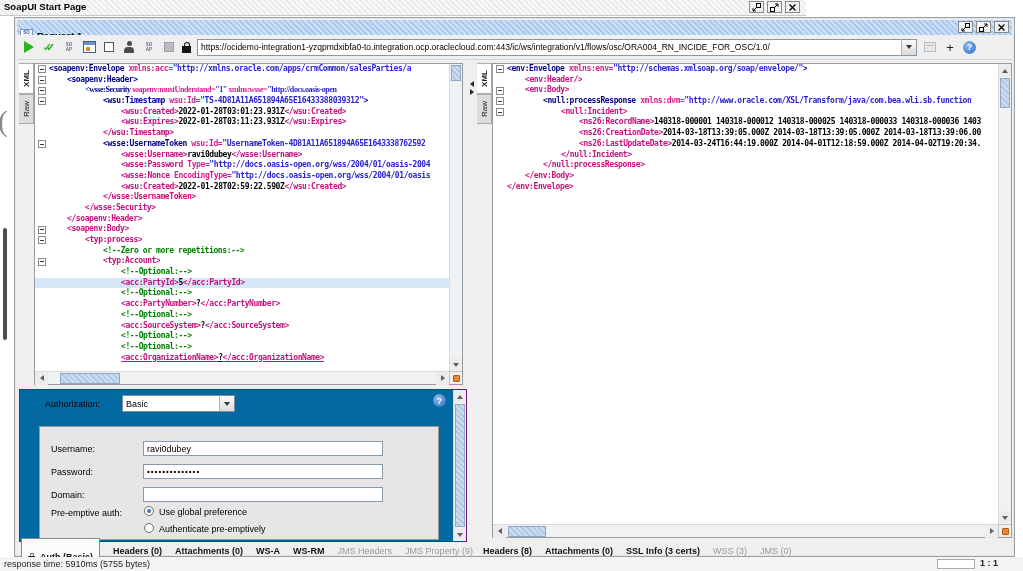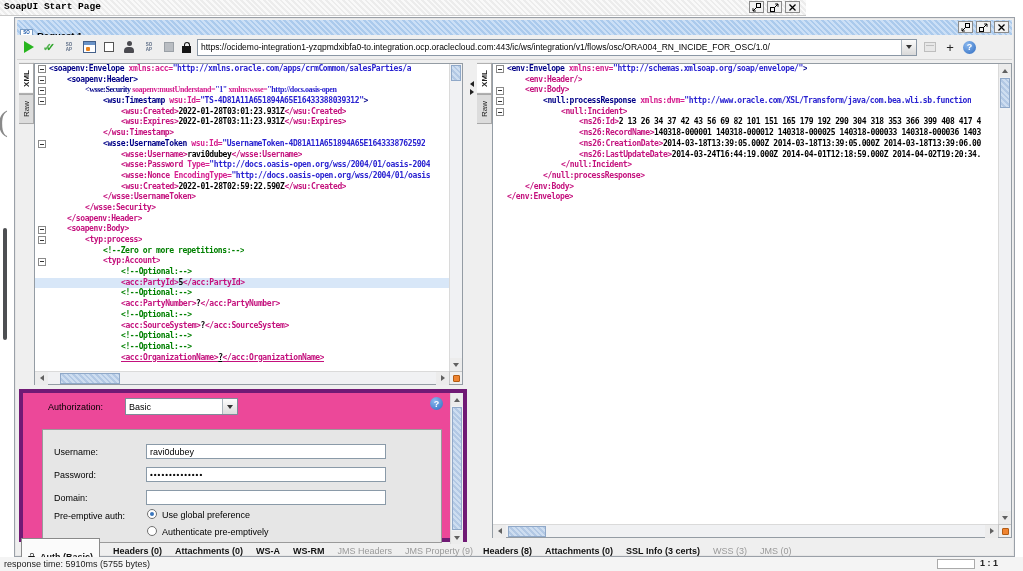--- a/index.html
+++ b/index.html
@@ -3,21 +3,21 @@
 <meta charset="utf-8">
 <style>
   html,body{margin:0;padding:0;}
   body{width:1023px;height:571px;position:relative;overflow:hidden;background:#fff;
        font-family:"Liberation Sans",sans-serif;-webkit-font-smoothing:antialiased;}
   *{box-sizing:border-box;}
 
   
   #desktop-strip{position:absolute;left:0;top:0;width:806px;height:16px;
     background:repeating-linear-gradient(45deg,#ececec 0 2px,#f9f9f9 2px 4px);
-    border-bottom:1px solid #c9c9c9;font-family:Liberation Mono, monospace;}
+    border-bottom:1px solid #c9c9c9;}
   #desktop-strip .dlabel{position:absolute;left:4px;top:1px;font-size:9.5px;font-weight:bold;color:#000;}
   .winbtns{position:absolute;display:flex;}
   #desktop-strip .winbtns{right:6px;top:1px;}
   .winbtn{width:15px;height:12px;background:#f1f1f1;border:1px solid #8b8b8b;margin-left:3px;
     display:inline-flex;align-items:center;justify-content:center;}
   .winbtn svg{display:block;}
 
   
   #paren-artifact{position:absolute;left:-2px;top:104px;font-size:30px;color:#8a8a8a;font-family:"Liberation Serif",serif;}
   #bar-artifact{position:absolute;left:3px;top:228px;width:4px;height:112px;background:#4d4f52;border-radius:2px;}
@@ -120,21 +120,21 @@
     border-left:1px solid #c6c6c6;border-top:1px solid #c6c6c6;display:flex;align-items:center;justify-content:center;}
   .corner-btn::before{content:"";width:5px;height:5px;background:#ef8430;border:1px solid #b35c14;border-radius:1px;}
 
   
   #splitter{position:absolute;left:452px;top:45px;width:10px;height:475px;background:#efefef;}
   #splitter .sp-handle{position:absolute;left:1px;top:18px;width:8px;height:18px;display:flex;flex-direction:column;align-items:center;gap:2px;}
   .sp-tri-l{width:0;height:0;border-top:3px solid transparent;border-bottom:3px solid transparent;border-right:4px solid #222;}
   .sp-tri-r{width:0;height:0;border-top:3px solid transparent;border-bottom:3px solid transparent;border-left:4px solid #222;}
 
   
-  #auth-panel{position:absolute;left:4px;top:371px;width:448px;height:153px;background:#ec4899;border:4px solid #701a75;}
+  #auth-panel{position:absolute;left:4px;top:371px;width:448px;height:153px;background:#0369a1;border:1px solid #701a75;}
   .flabel{position:absolute;font-size:9px;color:#000;}
   #auth-label{left:25px;top:9px;}
   .combo{position:absolute;height:17px;background:#fff;border:1px solid #7e8c99;display:flex;align-items:center;font-size:9px;}
   #auth-combo{left:102px;top:5px;width:113px;}
   #auth-combo .cval{flex:1;padding-left:3px;}
   #auth-combo .combo-arrow{background:linear-gradient(#fdfdfd,#dcdcdc);}
   #auth-help{position:absolute;right:20px;top:4px;}
   #auth-box{position:absolute;left:19px;top:36px;width:400px;height:114px;background:#e6e6e6;border:1px solid #9a9a9a;}
   #l-user{left:11px;top:17px;} #l-pass{left:11px;top:40px;} #l-dom{left:11px;top:63px;} #l-pre{left:11px;top:81px;}
   .tinput{position:absolute;left:103px;width:240px;height:15px;border:1px solid #8a9aa8;background:#fff;
@@ -389,21 +389,20 @@
         <div class="sidetab">Raw</div>
       </div>
 
     <div id="res-editor" class="editor">
       <div id="res-lines" class="lines">
           <div class="xline"><span class="fcell"><span class="foldbox"></span></span><span class="xtext" style="padding-left: 0px;"><span class="sg-tagb">&lt;env:Envelope</span><span class="sg-attr"> xmlns:env=</span><span class="sg-val">"http://schemas.xmlsoap.org/soap/envelope/"</span><span class="sg-tagb">&gt;</span></span></div>
           <div class="xline"><span class="fcell"></span><span class="xtext" style="padding-left: 18px;"><span class="sg-tag">&lt;env:Header/&gt;</span></span></div>
           <div class="xline"><span class="fcell"><span class="foldbox"></span></span><span class="xtext" style="padding-left: 18px;"><span class="sg-tag">&lt;env:Body&gt;</span></span></div>
           <div class="xline"><span class="fcell"><span class="foldbox"></span></span><span class="xtext" style="padding-left: 36px;"><span class="sg-tagb">&lt;null:processResponse</span><span class="sg-attr"> xmlns:dvm=</span><span class="sg-val">"http://www.oracle.com/XSL/Transform/java/com.bea.wli.sb.function</span></span></div>
           <div class="xline"><span class="fcell"><span class="foldbox"></span></span><span class="xtext" style="padding-left: 54px;"><span class="sg-tag">&lt;null:Incident&gt;</span></span></div>
-          <div class="xline"><span class="fcell"></span><span class="xtext" style="padding-left: 72px;"><span class="sg-tag">&lt;ns26:Id&gt;</span><span class="sg-txt">2 13 26 34 37 42 43 56 69 82 101 151 165 179 192 290 304 318 353 366 399 408 417 4</span></span></div>
           <div class="xline"><span class="fcell"></span><span class="xtext" style="padding-left: 72px;"><span class="sg-tag">&lt;ns26:RecordName&gt;</span><span class="sg-txt">140318-000001 140318-000012 140318-000025 140318-000033 140318-000036 1403</span></span></div>
           <div class="xline"><span class="fcell"></span><span class="xtext" style="padding-left: 72px;"><span class="sg-tag">&lt;ns26:CreationDate&gt;</span><span class="sg-txt">2014-03-18T13:39:05.000Z 2014-03-18T13:39:05.000Z 2014-03-18T13:39:06.00</span></span></div>
           <div class="xline"><span class="fcell"></span><span class="xtext" style="padding-left: 72px;"><span class="sg-tag">&lt;ns26:LastUpdateDate&gt;</span><span class="sg-txt">2014-03-24T16:44:19.000Z 2014-04-01T12:18:59.000Z 2014-04-02T19:20:34.</span></span></div>
           <div class="xline"><span class="fcell"></span><span class="xtext" style="padding-left: 54px;"><span class="sg-tag">&lt;/null:Incident&gt;</span></span></div>
           <div class="xline"><span class="fcell"></span><span class="xtext" style="padding-left: 36px;"><span class="sg-tag">&lt;/null:processResponse&gt;</span></span></div>
           <div class="xline"><span class="fcell"></span><span class="xtext" style="padding-left: 18px;"><span class="sg-tag">&lt;/env:Body&gt;</span></span></div>
           <div class="xline"><span class="fcell"></span><span class="xtext" style="padding-left: 0px;"><span class="sg-tag">&lt;/env:Envelope&gt;</span></span></div>
         </div>
       <div class="vscroll">
         <span class="sb-btn top">

